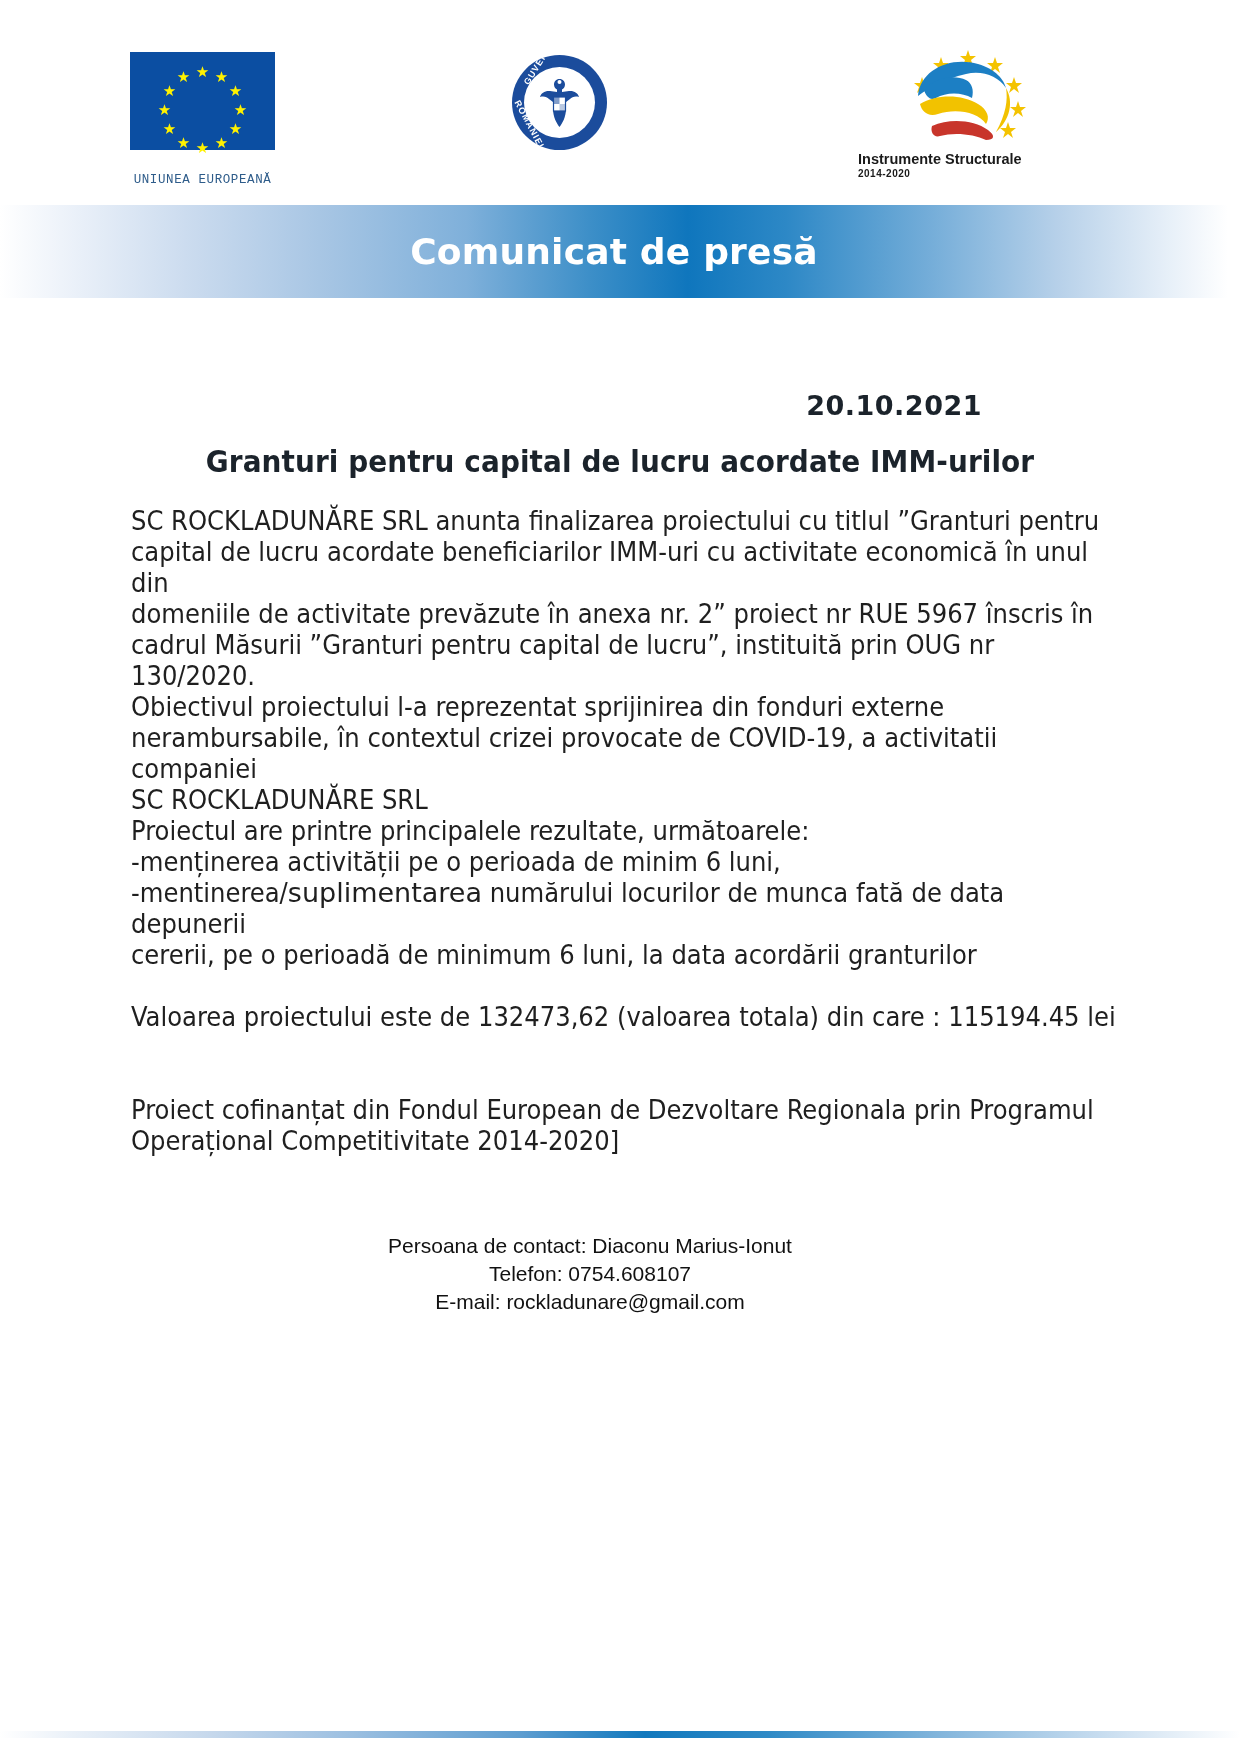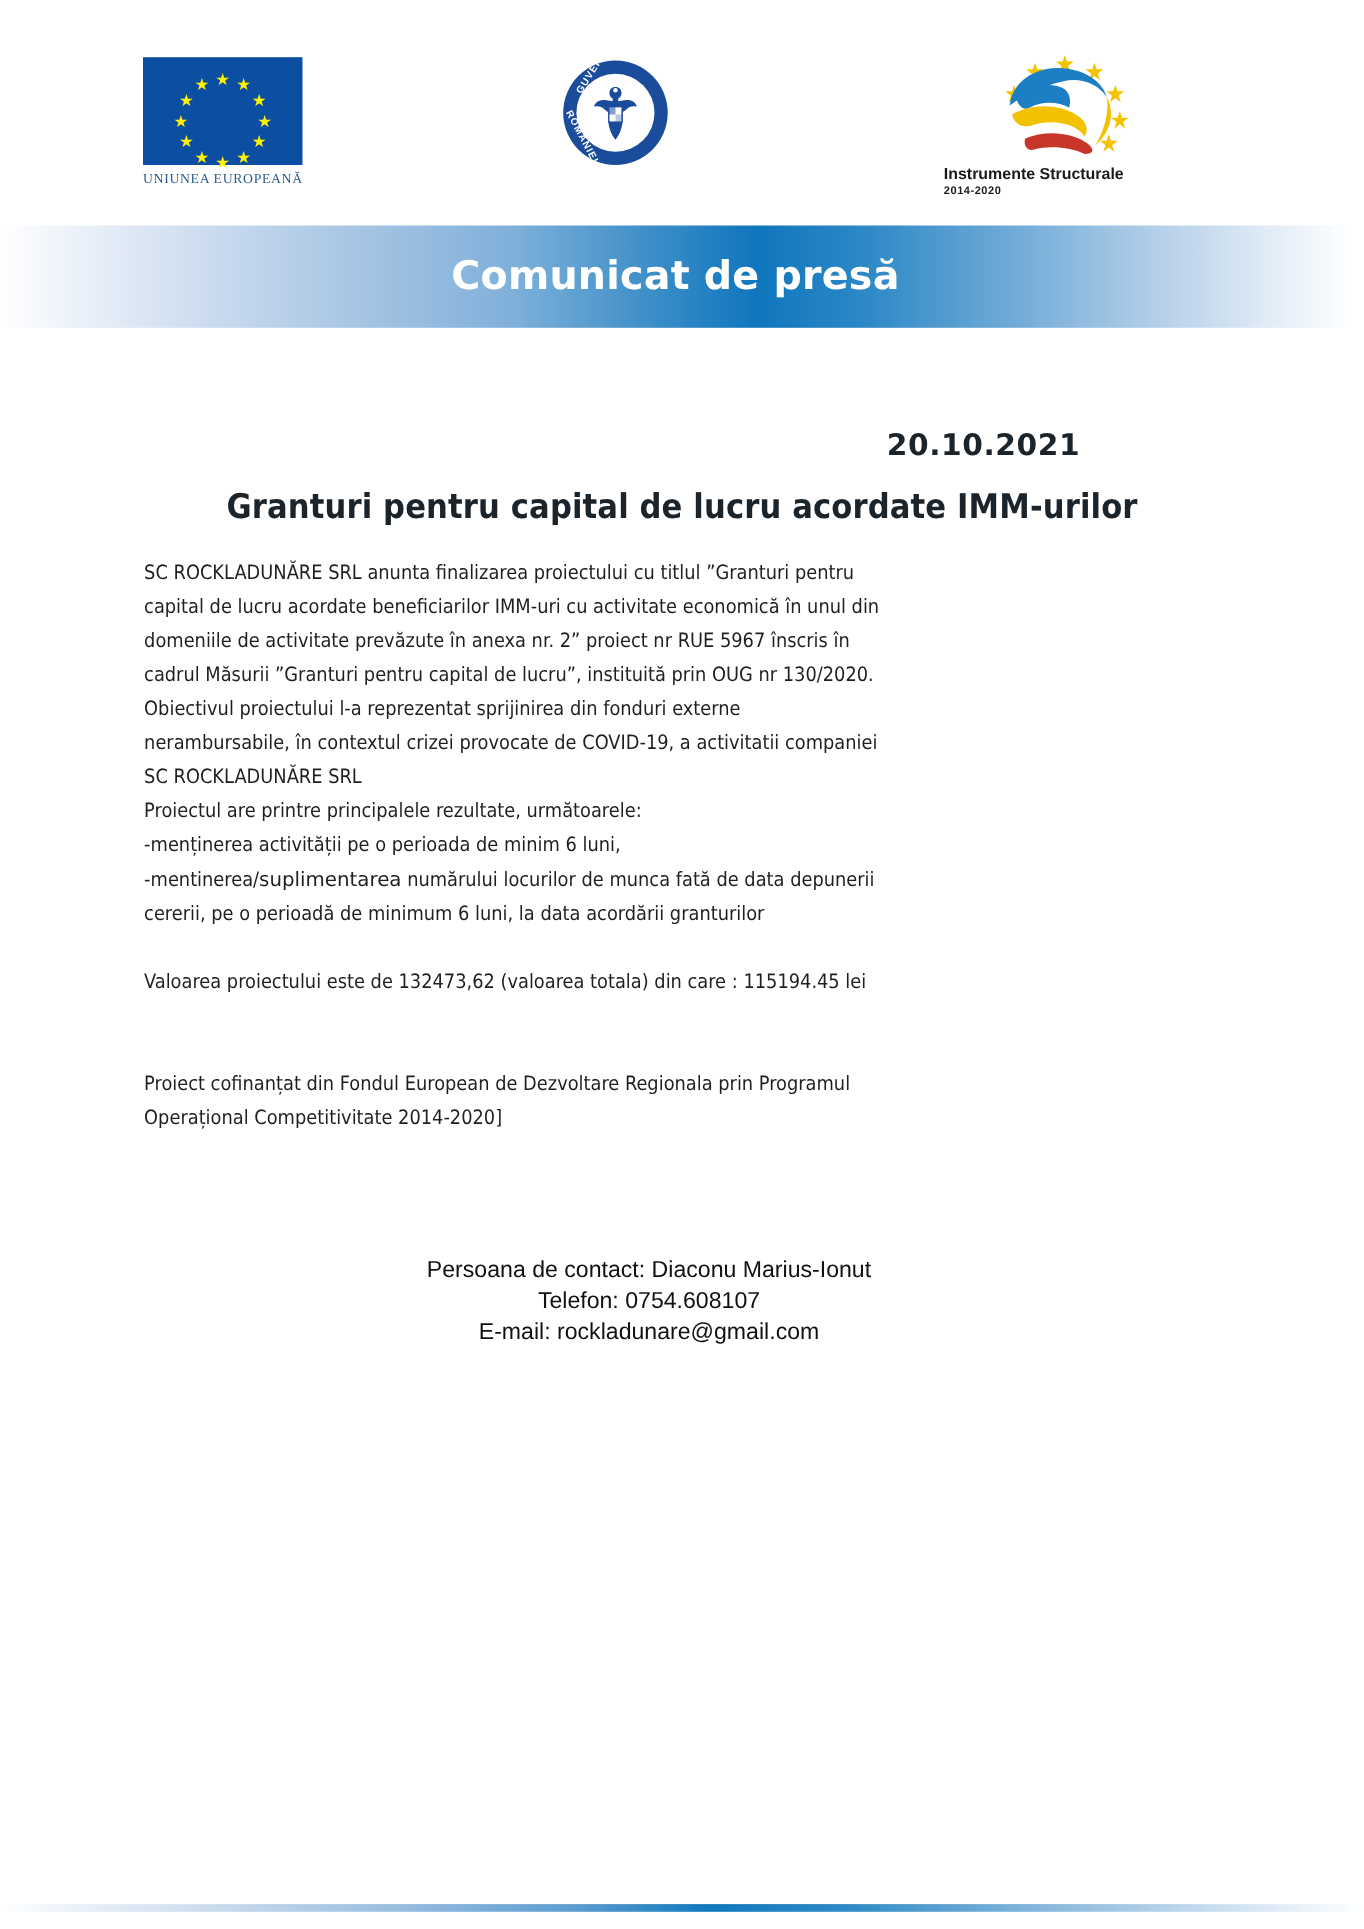--- a/index.html
+++ b/index.html
@@ -37,23 +37,23 @@
   .eu-star {
     position: absolute;
     color: #FFF200;
     font-size: 15px;
     line-height: 15px;
     width: 15px;
     height: 15px;
     text-align: center;
   }
   .eu-caption {
-    margin-top: 5px;
+    margin-top: 23px;
     text-align: center;
-    font-family: Liberation Serif, serif;
+    font-family: Liberation Mono, monospace;
     font-size: 12.5px;
     letter-spacing: 0.6px;
     color: #2E5C8A;
     white-space: nowrap;
   }
 
   .logo-gov {
     position: absolute;
     left: 512px;
     top: 55px;
@@ -174,30 +174,30 @@
     font-weight: bold;
     font-size: 31px;
     color: #1b232b;
     letter-spacing: 0.1px;
   }
   .body-block {
     margin-top: 26px;
     padding-left: 131px;
     padding-right: 120px;
     font-family: "DejaVu Sans Condensed", "DejaVu Sans", sans-serif;
-    font-size: 18px;
+    font-size: 27px;
     line-height: 31px;
     color: #1f1f1f;
   }
   .body-block p { margin: 0; }
   .body-block .gap { height: 31px; }
   .emph { font-family: "DejaVu Sans", sans-serif; }
 
   .contact-block {
-    margin-top: 109px;
+    margin-top: 76px;
     text-align: center;
     padding-right: 60px;
     font-family: "Liberation Sans", sans-serif;
     font-size: 21px;
     line-height: 28px;
     color: #111111;
   }
   .contact-block div { margin: 0; }
 
   

